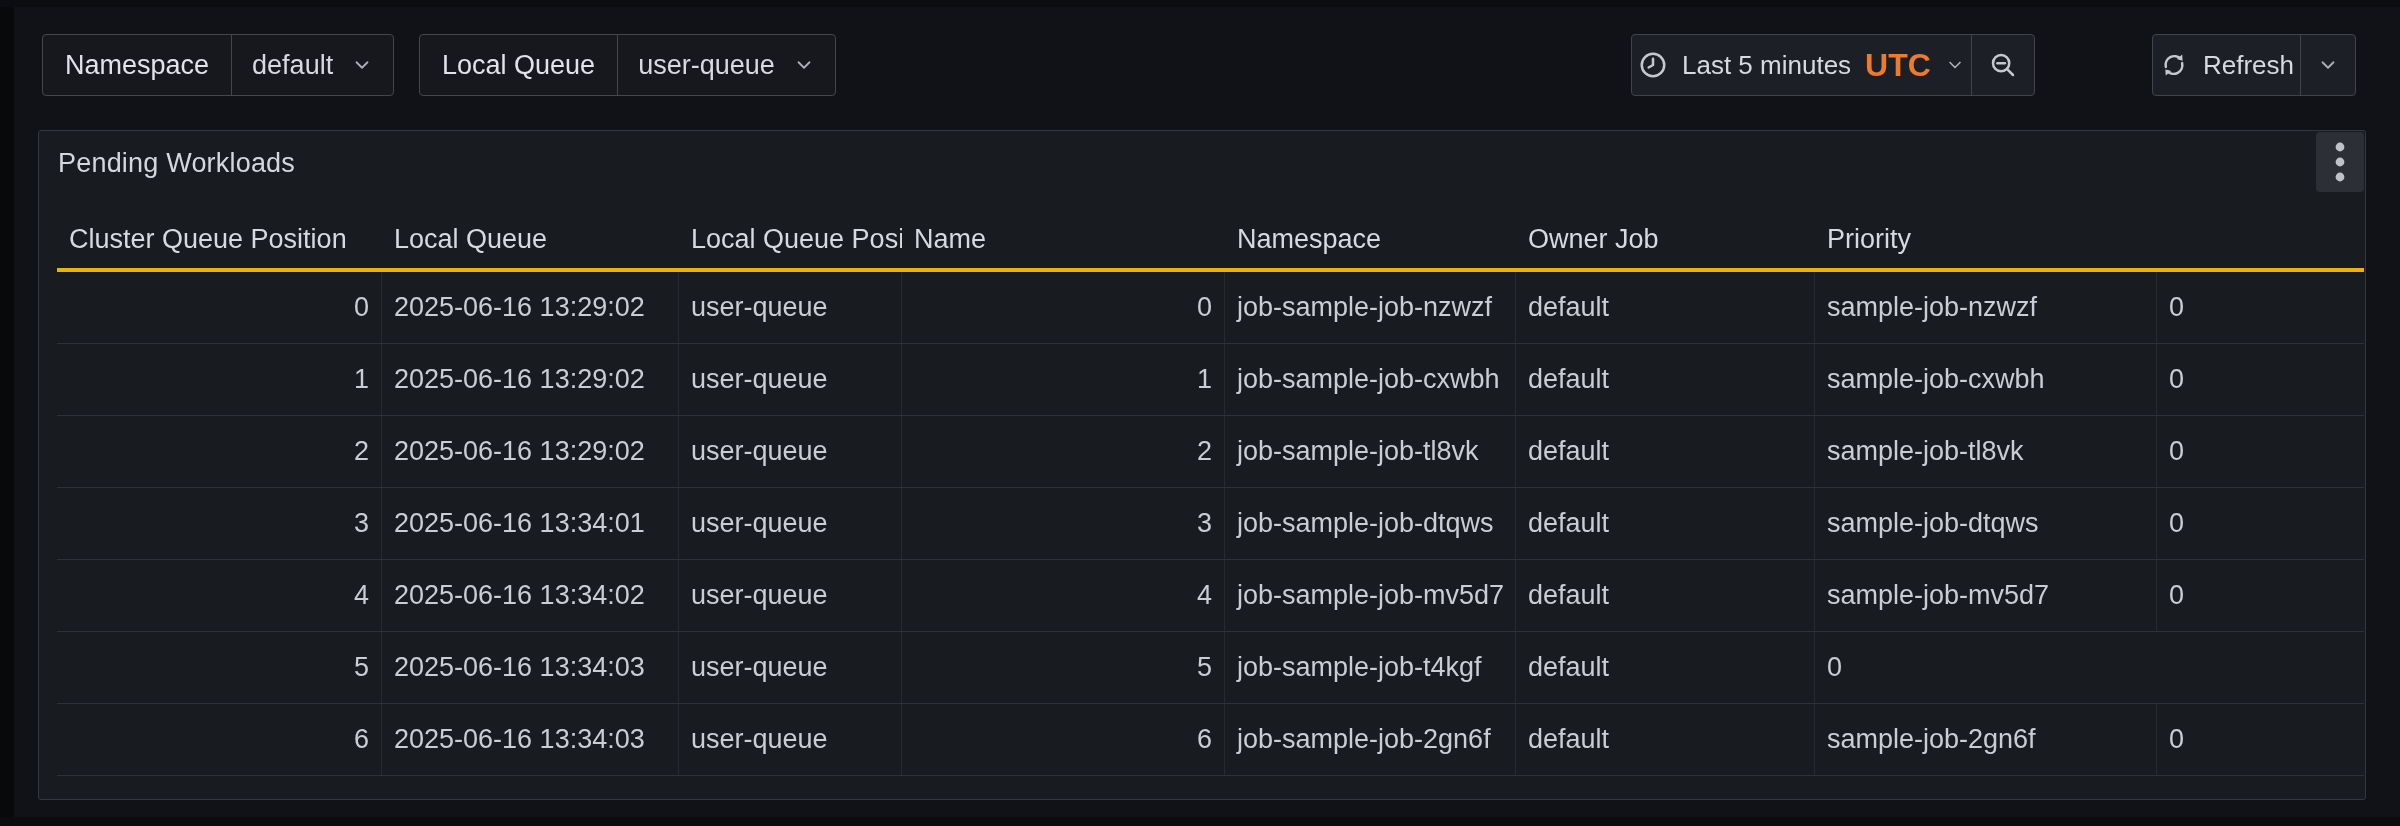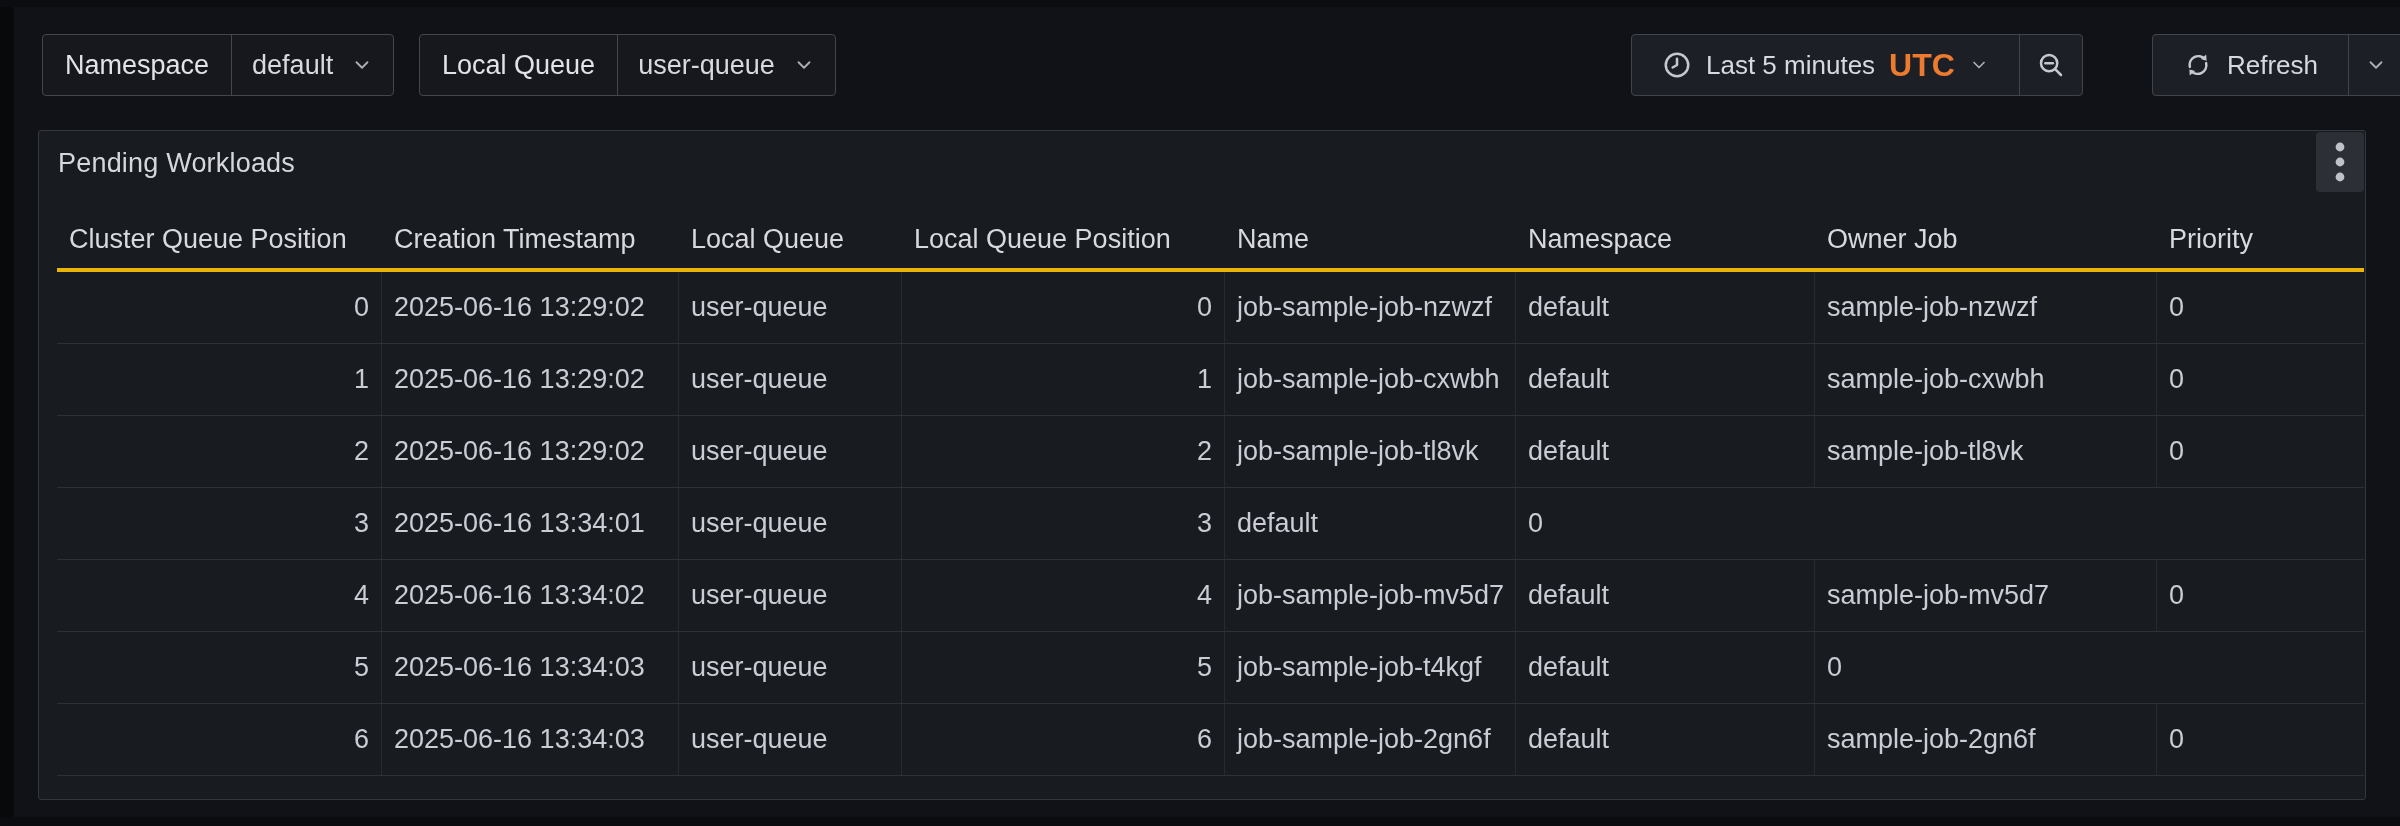--- a/index.html
+++ b/index.html
@@ -42,21 +42,21 @@
   .btn-group {
     position:absolute; top:34px; height:62px;
     display:flex; align-items:stretch;
     background:#1d1f26;
     border:1px solid #42444b; border-radius:4px;
   }
   .grp-time    { left:1631px; }
   .grp-refresh { left:2108px;margin-left:44px; }
   .seg {
     display:flex; align-items:center; gap:14px;
-    padding:0 30px; cursor:pointer; white-space:nowrap;
+    padding:0 6px; cursor:pointer; white-space:nowrap;
   }
   .seg + .seg { border-left:1px solid #42444b; }
   .seg .seg-label { font-size:26px; font-weight:500; color:#d8d9e0; }
   .seg .tz { font-size:32px; font-weight:700; color:#ec7b2d; }
   .seg.icon-only { padding:0 16px; }
   svg.ic { display:block; stroke:#c6c7d1; fill:none; stroke-width:2; stroke-linecap:round; stroke-linejoin:round; }
   svg.ic .fillpart { fill:#c6c7d1; stroke:none; }
   svg.chev { stroke:#adaeb6; }
 
   
@@ -185,21 +185,20 @@
         <circle cx="6" cy="8" r="4.4"></circle>
           <circle cx="6" cy="23" r="4.4"></circle>
           <circle cx="6" cy="38" r="4.4"></circle>
       </svg>
     </div>
   </div>
 
   <div class="table">
     <div class="thead gridcols">
         <div class="th">Cluster Queue Position</div>
-        <div class="th">Creation Timestamp</div>
         <div class="th">Local Queue</div>
         <div class="th">Local Queue Position</div>
         <div class="th">Name</div>
         <div class="th">Namespace</div>
         <div class="th">Owner Job</div>
         <div class="th">Priority</div>
       </div>
     <div>
         <div class="trow gridcols">
           <div class="td right">0</div>
@@ -229,21 +228,23 @@
           <div class="td">job-sample-job-tl8vk</div>
           <div class="td">default</div>
           <div class="td">sample-job-tl8vk</div>
           <div class="td">0</div>
         </div>
         <div class="trow gridcols">
           <div class="td right">3</div>
           <div class="td">2025-06-16 13:34:01</div>
           <div class="td">user-queue</div>
           <div class="td right">3</div>
-          <div class="td">default</div>
+          <div class="td">job-sample-job-dtqws</div>
+          <div class="td">default</div>
+          <div class="td">sample-job-dtqws</div>
           <div class="td">0</div>
         </div>
         <div class="trow gridcols">
           <div class="td right">4</div>
           <div class="td">2025-06-16 13:34:02</div>
           <div class="td">user-queue</div>
           <div class="td right">4</div>
           <div class="td">job-sample-job-mv5d7</div>
           <div class="td">default</div>
           <div class="td">sample-job-mv5d7</div>

